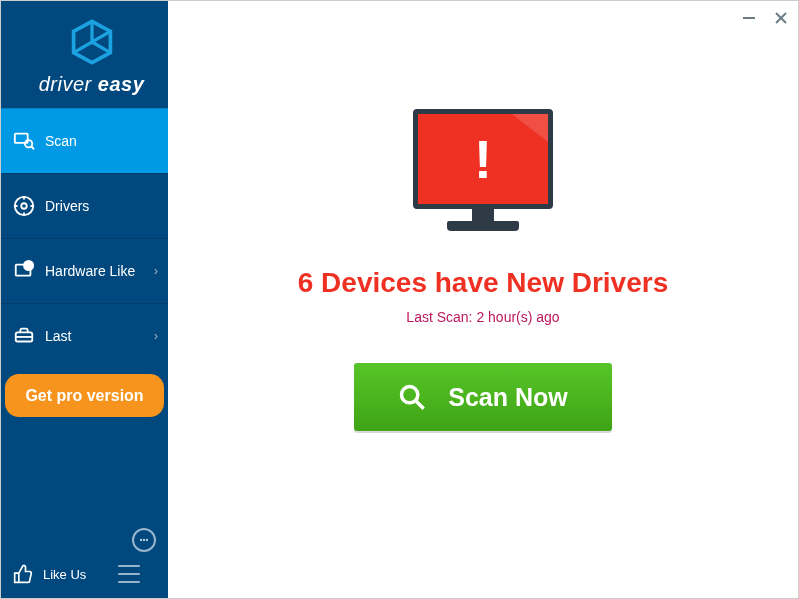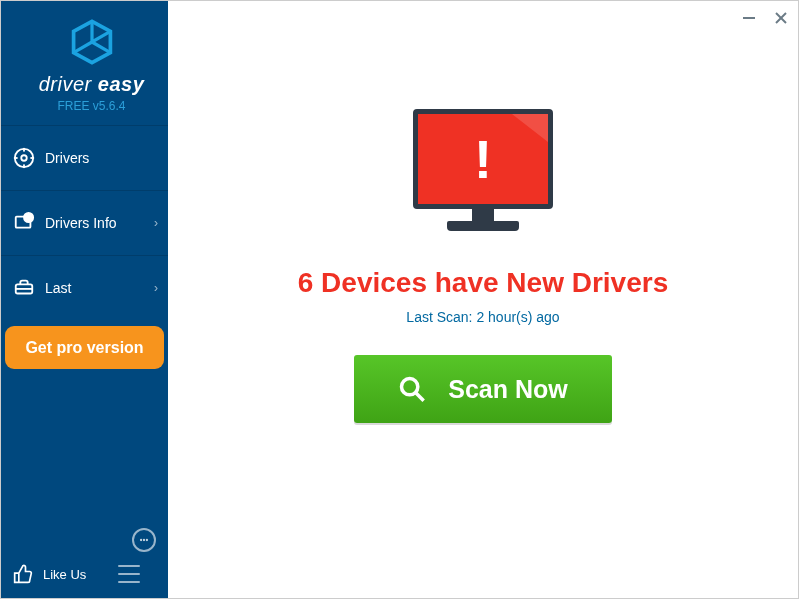--- a/index.html
+++ b/index.html
@@ -64,21 +64,21 @@
 .nav-item .chevron {
   position: absolute;
   right: 10px;
   color: rgba(255,255,255,0.6);
   font-size: 12px;
 }
 .pro-btn {
   margin: 6px 4px;
   height: 43px;
   background: #f7941d;
-  border-radius: 9px;
+  border-radius: 14px;
   display: flex;
   align-items: center;
   justify-content: center;
   color: #fff;
   font-size: 16px;
   font-weight: bold;
   cursor: pointer;
 }
 .spacer { flex: 1; }
 .bottom-icons {
@@ -172,23 +172,23 @@
 .monitor-base {
   width: 72px; height: 10px; background: #2f3a47; margin: 0 auto; border-radius: 2px 2px 4px 4px;
 }
 .headline {
   color: #ef3124;
   font-size: 28px;
   font-weight: bold;
   margin-bottom: 10px;
 }
 .subline {
-  color: #0369a1;
+  color: #be185d;
   font-size: 14px;
-  margin-bottom: 30px;
+  margin-bottom: 38px;
 }
 .scan-btn {
   display: inline-flex;
   align-items: center;
   justify-content: center;
   gap: 22px;
   width: 258px;
   height: 68px;
   background: #4caf1f;
   background: linear-gradient(#57c528, #3fa315);
@@ -214,25 +214,34 @@
       <div class="logo-cube">
         <svg viewBox="0 0 100 100">
           <polygon points="50,5 90,27 90,73 50,95 10,73 10,27" fill="none" stroke="#1ba3e1" stroke-width="8"></polygon>
           <path d="M50 5 L50 50 L90 27 M50 50 L10 73 M50 50 L90 73" stroke="#1ba3e1" stroke-width="7" fill="none"></path>
         </svg>
       </div>
       <div class="logo-text">
         <span>driver</span>
         <span class="bold">easy</span>
       </div>
-      <div class="version">FREE v5.6.4</div>
     </div>
 
     <div class="nav">
 
+      <div class="nav-item active">
+        <span class="nav-icon">
+          <svg viewBox="0 0 24 24" fill="none" stroke="#fff" stroke-width="2">
+            <rect x="2" y="4" width="14" height="10" rx="1"></rect>
+            <circle cx="17" cy="15" r="4"></circle>
+            <line x1="20" y1="18" x2="23" y2="21"></line>
+          </svg>
+        </span>
+        <span>Scan</span>
+      </div>
 
       <div class="nav-item">
         <span class="nav-icon">
           <svg viewBox="0 0 24 24" fill="#fff">
             <circle cx="12" cy="12" r="10" fill="none" stroke="#fff" stroke-width="2"></circle>
             <circle cx="12" cy="12" r="3" fill="none" stroke="#fff" stroke-width="2"></circle>
             <rect x="11" y="1" width="2" height="4"></rect>
               <rect x="11" y="19" width="2" height="4"></rect>
             <rect x="1" y="11" width="4" height="2"></rect>
               <rect x="19" y="11" width="4" height="2"></rect>
@@ -242,21 +251,21 @@
       </div>
 
       <div class="nav-item">
         <span class="nav-icon">
           <svg viewBox="0 0 24 24" fill="none" stroke="#fff" stroke-width="2">
             <rect x="3" y="5" width="16" height="12" rx="1"></rect>
             <circle cx="17" cy="6" r="5" fill="#fff"></circle>
             <text x="17" y="9" font-size="8" text-anchor="middle" fill="#00487e" font-weight="bold">i</text>
           </svg>
         </span>
-        <span>Drivers Info</span>
+        <span>Hardware Like</span>
         <span class="chevron">›</span>
       </div>
 
       <div class="nav-item">
         <span class="nav-icon">
           <svg viewBox="0 0 24 24" fill="none" stroke="#fff" stroke-width="2">
             <rect x="3" y="8" width="18" height="10" rx="2"></rect>
             <path d="M8 8 V6 a2 2 0 0 1 2-2 h4 a2 2 0 0 1 2 2 V8"></path>
             <line x1="3" y1="13" x2="21" y2="13"></line>
           </svg>

